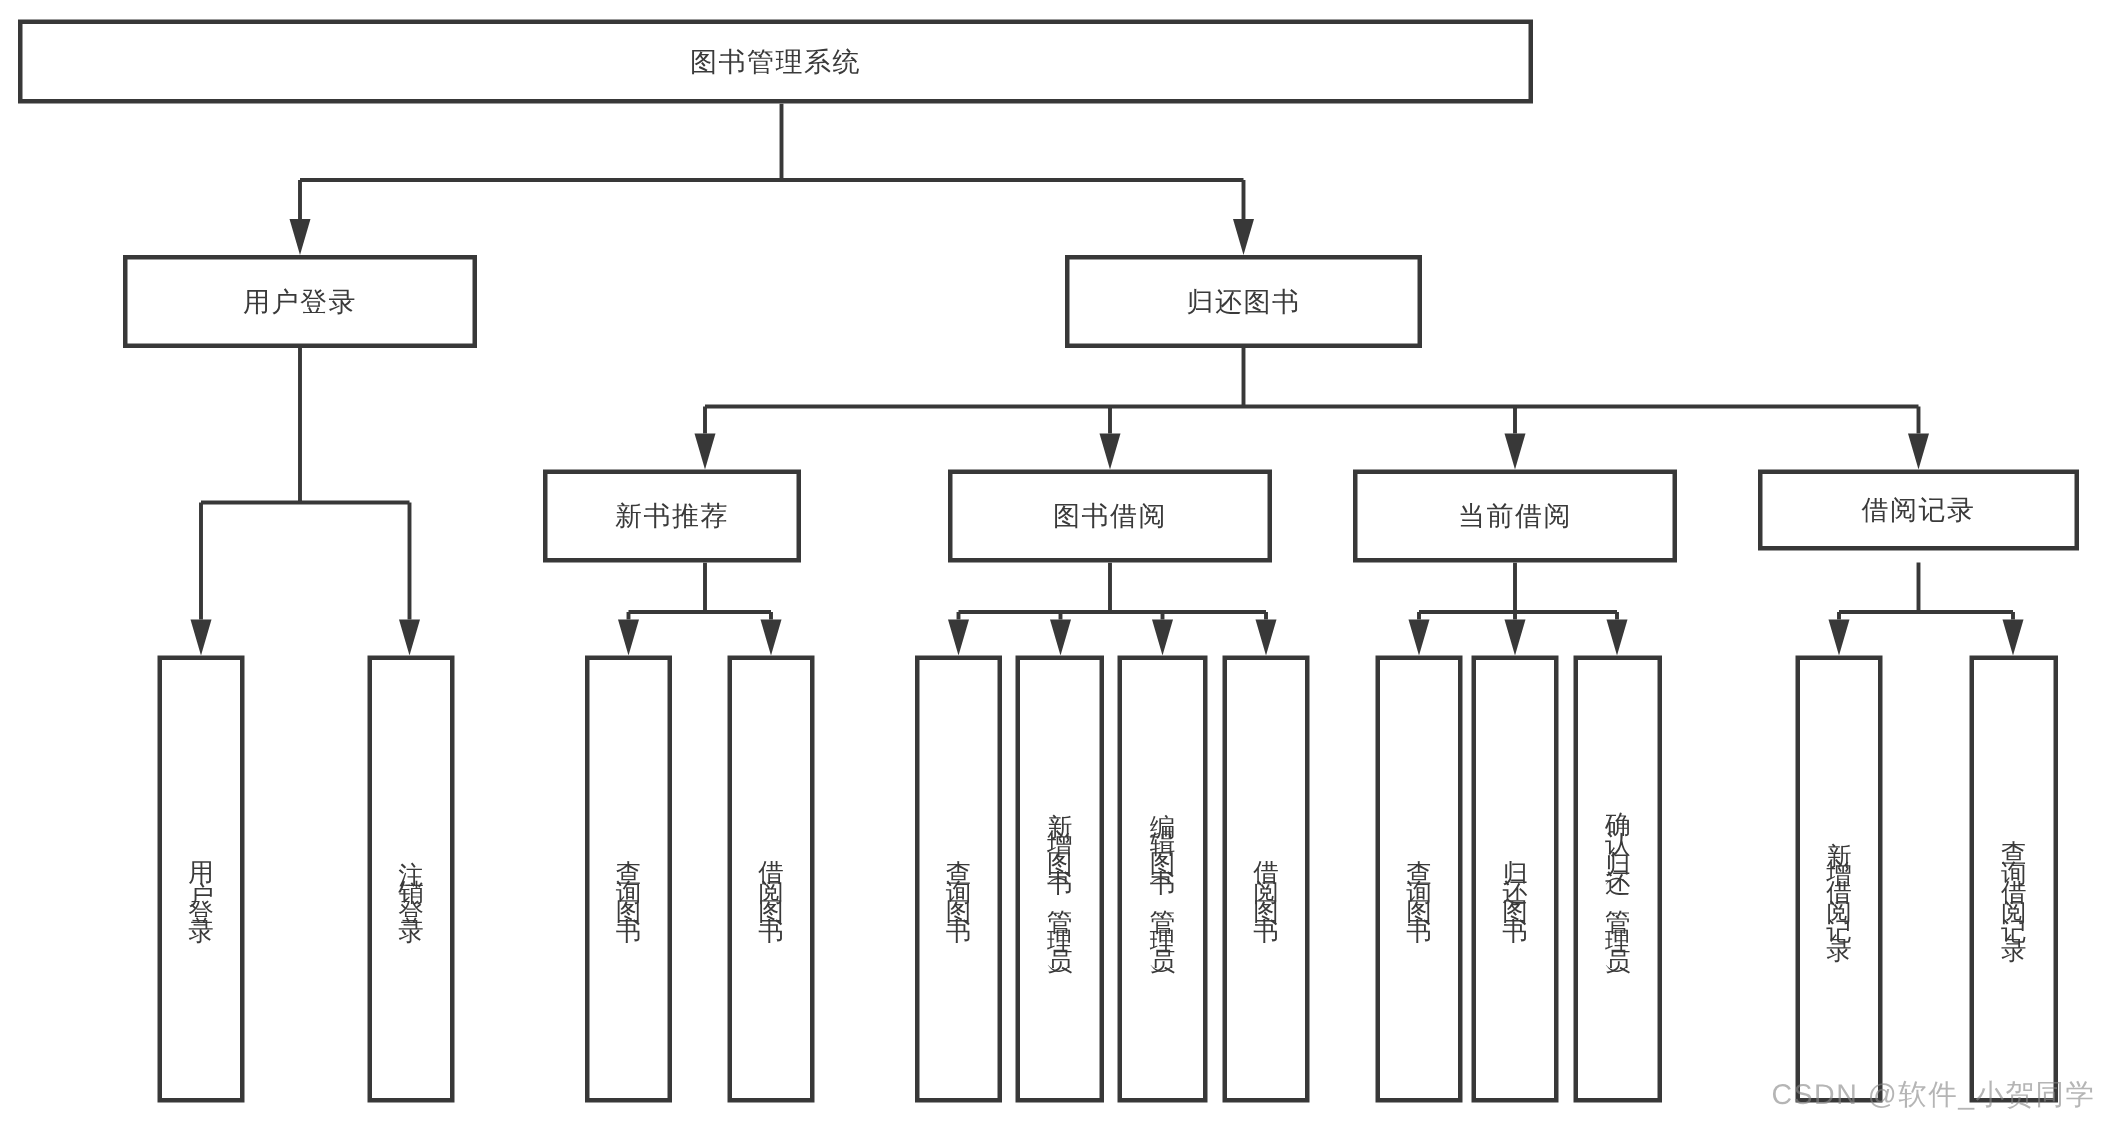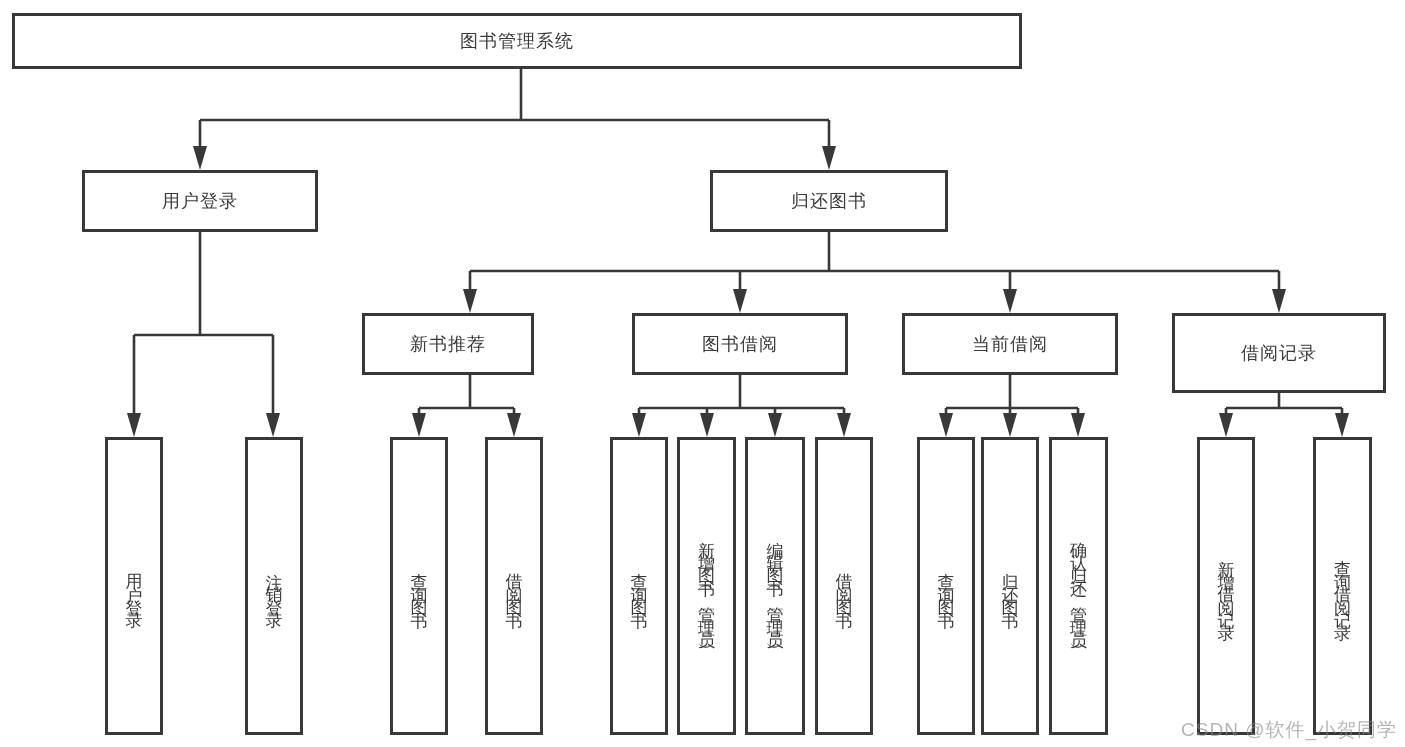--- a/index.html
+++ b/index.html
@@ -104,21 +104,21 @@
 
   <div class="node" style="left:362px;top:313px;width:172px;height:62px">
     <span>新书推荐</span>
   </div>
   <div class="node" style="left:902px;top:313px;width:216px;height:62px">
     <span>当前借阅</span>
   </div>
   <div class="node" style="left:632px;top:313px;width:216px;height:62px">
     <span>图书借阅</span>
   </div>
-  <div class="node" style="left:1172px;top:313px;width:214px;height:80px">
+  <div class="node" style="left:1172px;top:313px;width:214px;height:54px">
     <span>借阅记录</span>
   </div>
 
   <div class="node leaf" style="left:105px;top:437px;width:58px;height:298px">
     <span class="vtext">用户登录</span>
   </div>
   <div class="node leaf" style="left:245px;top:437px;width:58px;height:298px">
     <span class="vtext">注销登录</span>
   </div>
 

